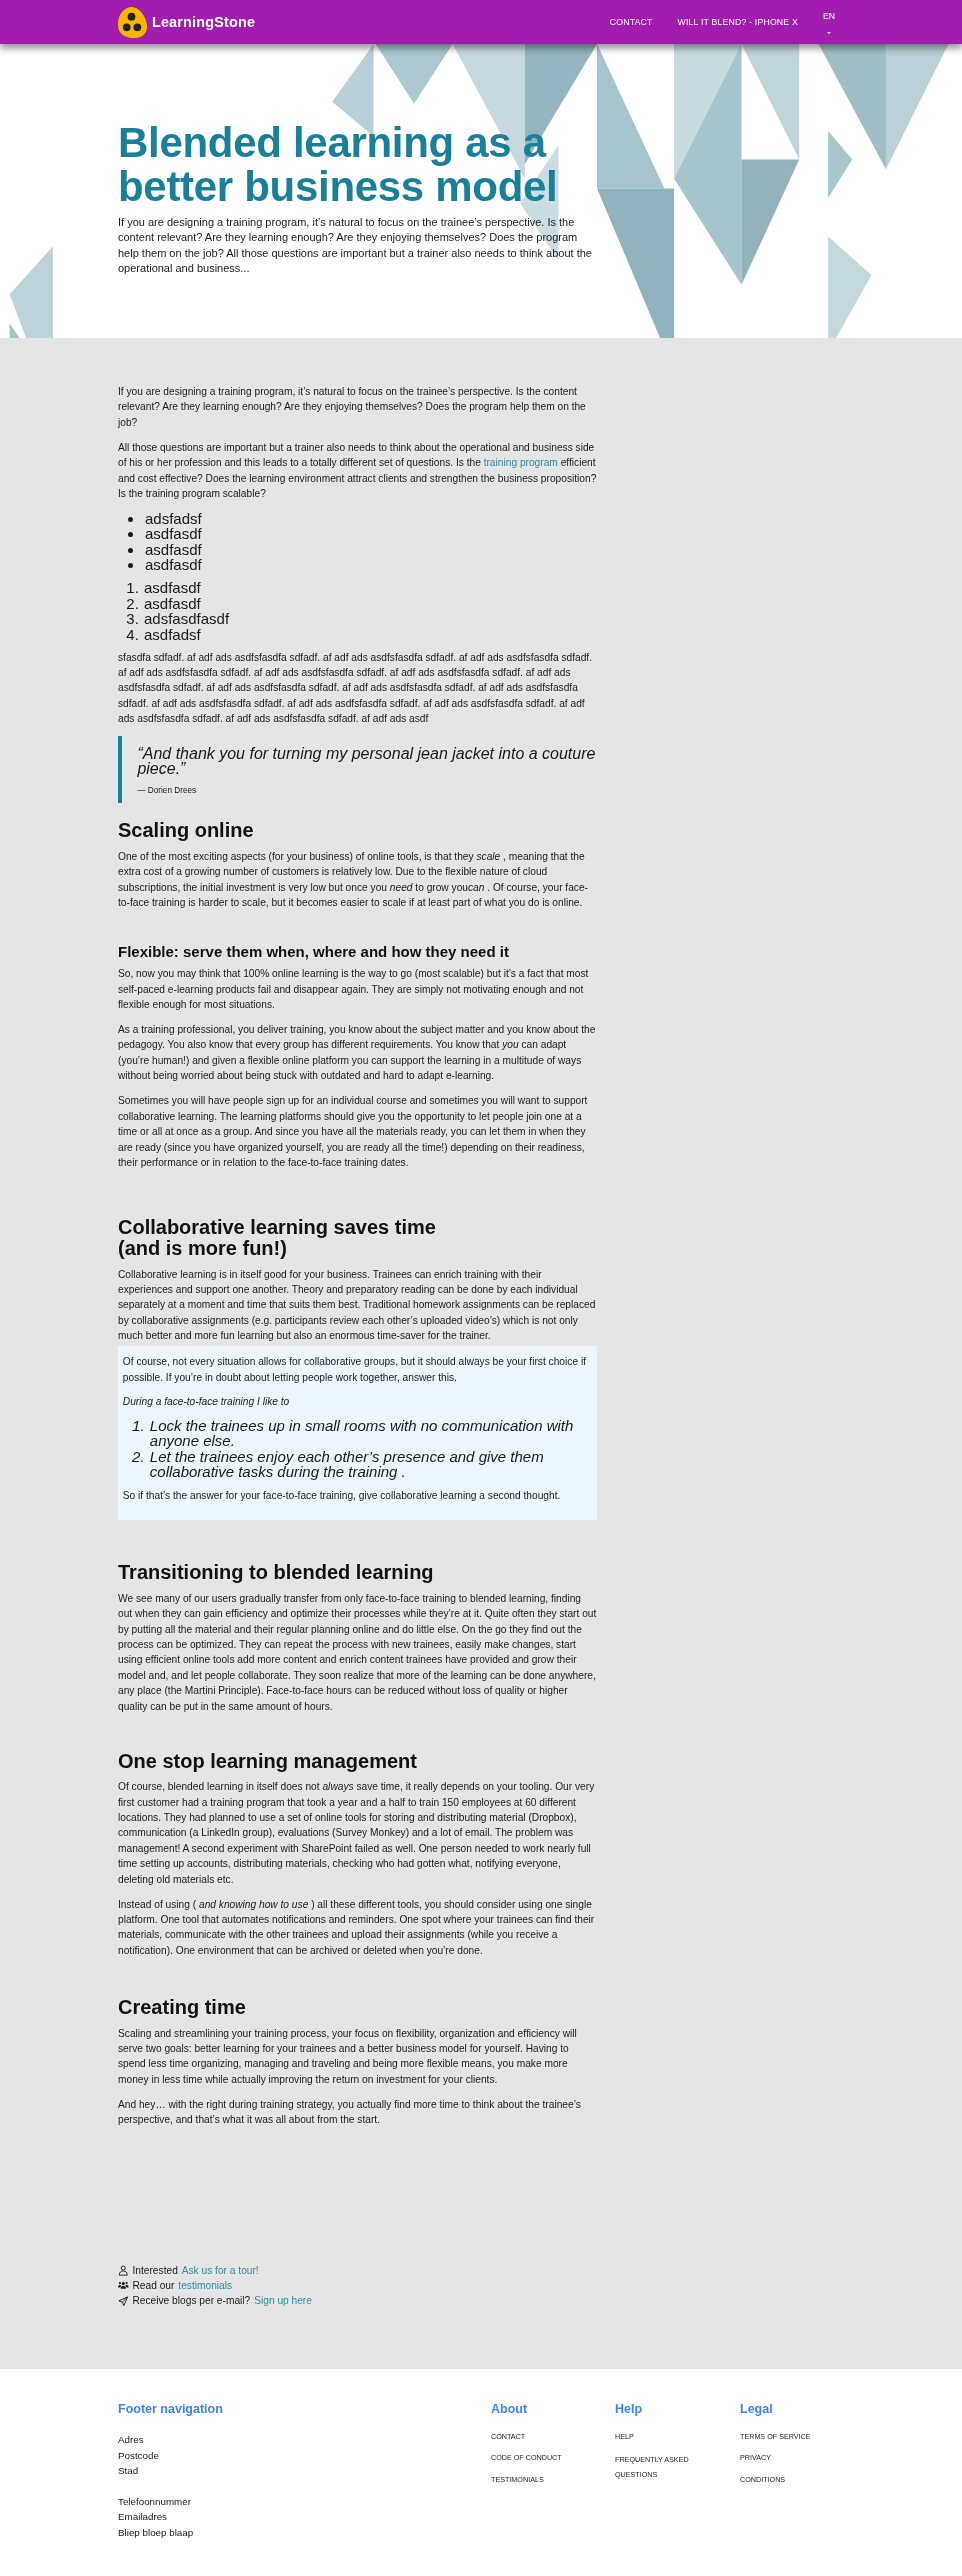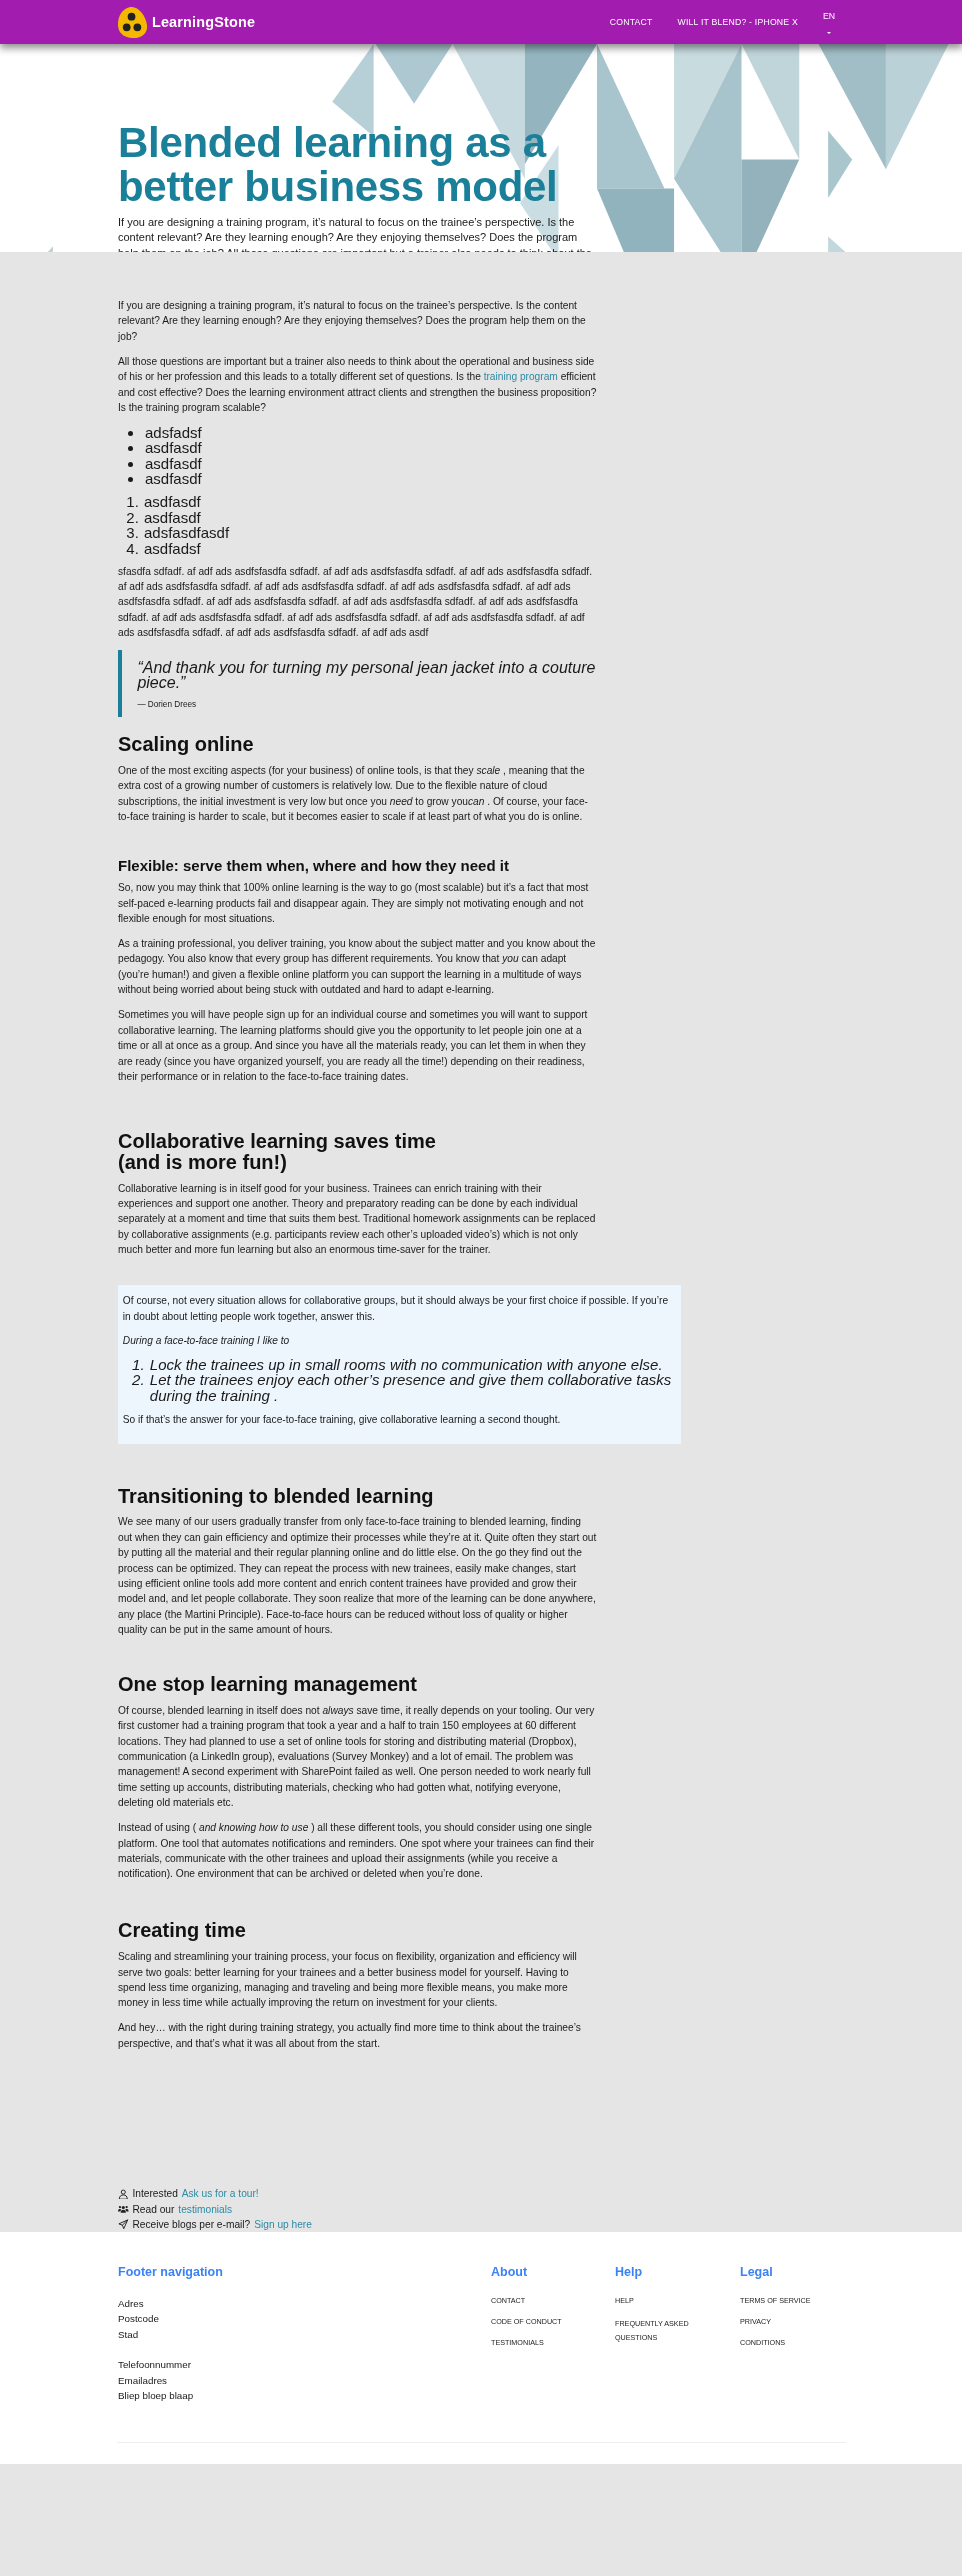--- a/index.html
+++ b/index.html
@@ -11,21 +11,21 @@
   .navbar { position: relative; z-index: 5; height: 44px; background: #a21caf; box-shadow: 0 3.9px 7.7px rgba(0,0,0,0.45); display: flex; align-items: center; }
   .brand { position: absolute; left: 117px; top: 5.8px; display: flex; align-items: center; gap: 3.9px; }
   .brand-logo { width: 31px; height: 33px; }
   .brand-name { color: #fff; font-weight: bold; font-size: 14.4px; letter-spacing: 0.2px; }
   .nav-links { position: absolute; right: 128px; top: 0; height: 44px; display: flex; align-items: center; gap: 25px; }
   .nav-link { color: #fff; font-size: 8.7px; text-transform: uppercase; letter-spacing: 0.2px; }
   .nav-lang { color: #fff; font-size: 8.7px; display: flex; align-items: center; gap: 11px; flex-direction: column; }
   .caret { display: inline-block; width: 0; height: 0; border-left: 2.9px solid transparent; border-right: 2.9px solid transparent; border-top: 2.9px solid #fff; }
 
   
-  .hero { position: relative; height: 208px; background: #ffffff; overflow: hidden; }
+  .hero { position: relative; height: 294px; background: #ffffff; overflow: hidden; }
   .hero-bg { position: absolute; inset: 0; }
   .hero-content { position: absolute; left: 118px; top: 77px; width: 481px; }
   .hero-title { color: #1a7f98; font-size: 42px; line-height: 44px; font-weight: bold; letter-spacing: -0.3px; }
   .hero-lead { margin-top: 5.8px; font-size: 11px; line-height: 15.4px; color: #1a1a1a; }
 
   
   .article { width: 963px; padding: 46px 0 0 118px; }
   .article-inner { width: 479px; }
   .article p { font-size: 10.2px; line-height: 15.4px; margin-bottom: 9.6px; color: #1b1b1b; }
   .article ul, .article ol { margin: 0 0 7.7px 26px; font-size: 15px; line-height: 15.4px; }
@@ -33,26 +33,26 @@
   .article ol { margin-left: 25px; }
   .article li { padding-left: 1px; }
   .quote { border-left: 4.8px solid #1a7f98; padding: 9.6px 0 7.7px 15.4px; margin: 9.6px 0 17.3px 0; }
   .quote-text { font-style: italic; font-size: 16px; line-height: 15.4px; }
   .quote-author { font-size: 8.2px; margin-top: 9.6px; }
   .h2 { font-size: 20px; line-height: 21px; font-weight: bold; margin-bottom: 7.7px; color: #111; }
   .h3 { font-size: 15px; line-height: 17.3px; font-weight: bold; margin-bottom: 5.8px; color: #111; }
   .spacer-s { height: 23px; }
   .spacer-m { height: 37px; }
   .spacer-l { height: 39px; }
-  .callout { background: #eef6fd; padding: 8.7px 4.8px 7.7px 4.8px; margin: 27px 0 0 0; width: 563px; }
+  .callout { background: #eef6fd; padding: 8.7px 4.8px 7.7px 4.8px; margin: 2px 0 0 0; width: 479px; }
   .callout p { margin-bottom: 8.7px; }
   .callout ol { font-style: italic; margin-left: 26px; margin-bottom: 8.7px; }
   .em { font-style: italic; }
 
-  .cta { margin-top: 135px; font-size: 10.2px; line-height: 15.4px; }
+  .cta { margin-top: 135px; padding-bottom: 60px; font-size: 10.2px; line-height: 15.4px; }
   .cta-row { display: flex; align-items: center; gap: 3.9px; }
   .cta-icon { width: 10.6px; height: 10.6px; display: inline-block; }
 
   
   .footer { background: #ffffff; padding: 33px 0 0 0; }
   .footer-cols { position: relative; height: 144px; }
   .fcol { position: absolute; top: 0; }
   .fcol-title { font-size: 12.5px; font-weight: bold; margin-bottom: 16.4px; color: #3b82f6; }
   .fcol-lines { font-size: 9.8px; line-height: 15.4px; }
   .fcol-gap { height: 15.4px; }

